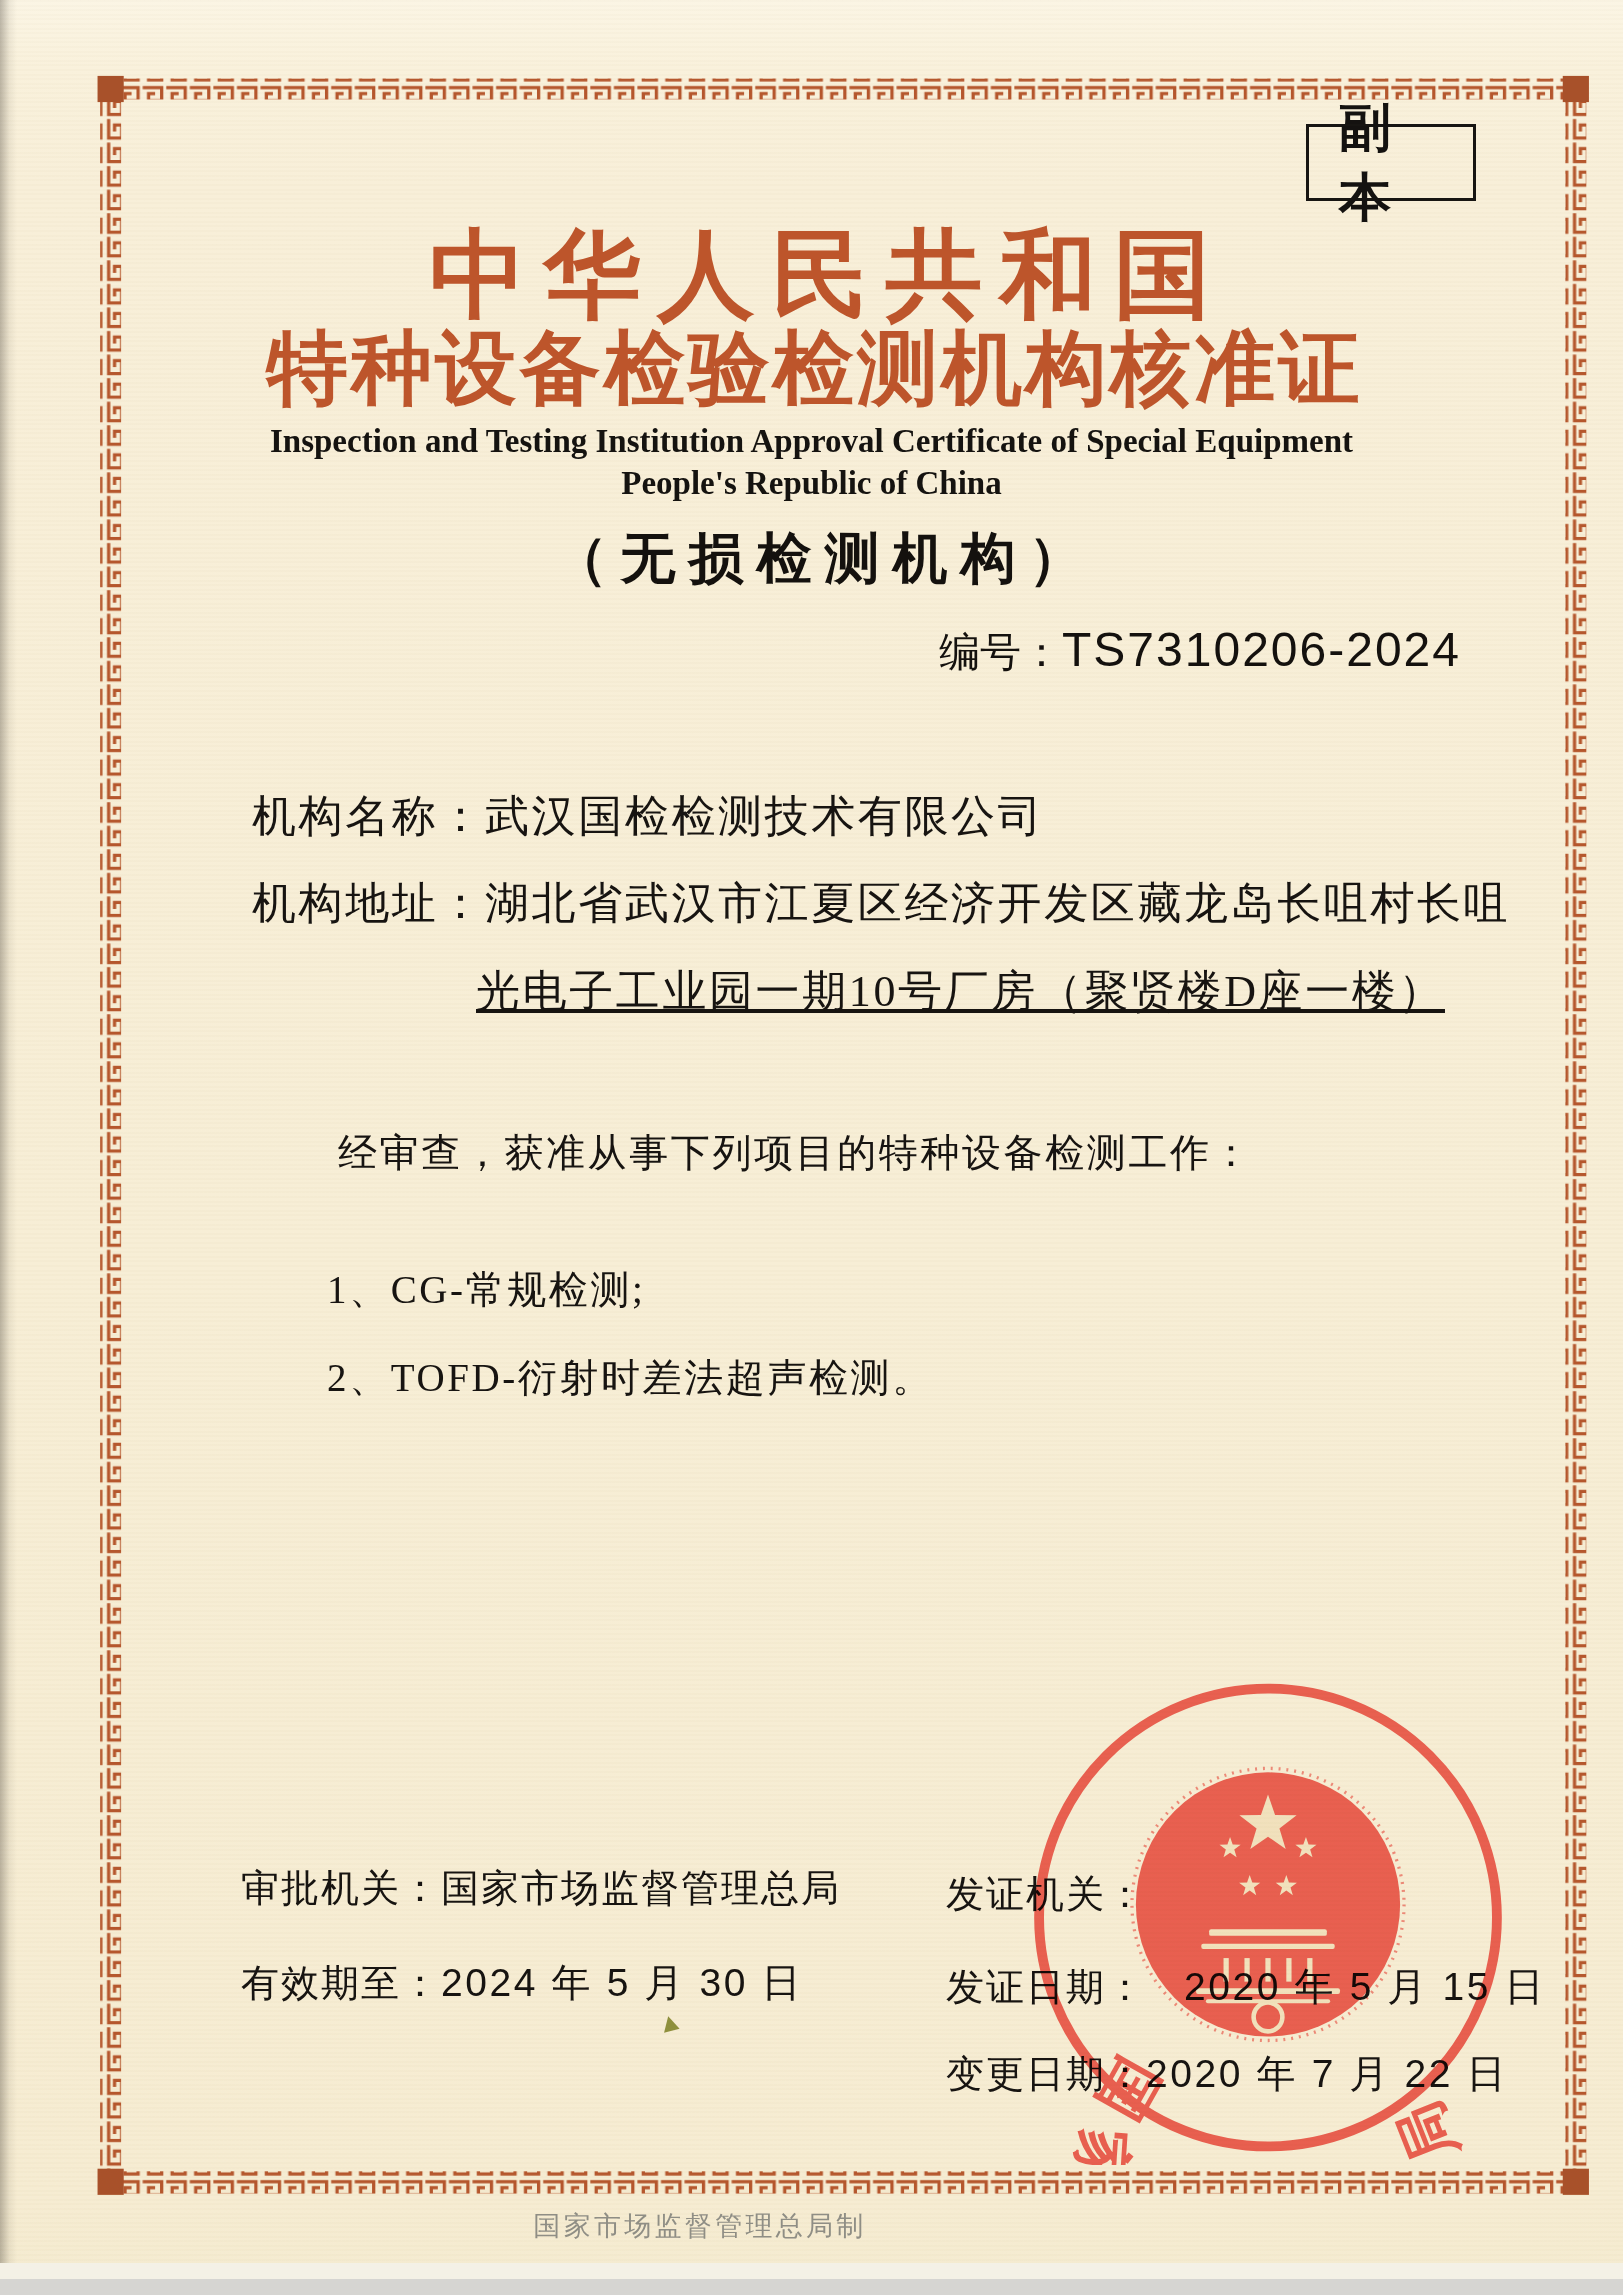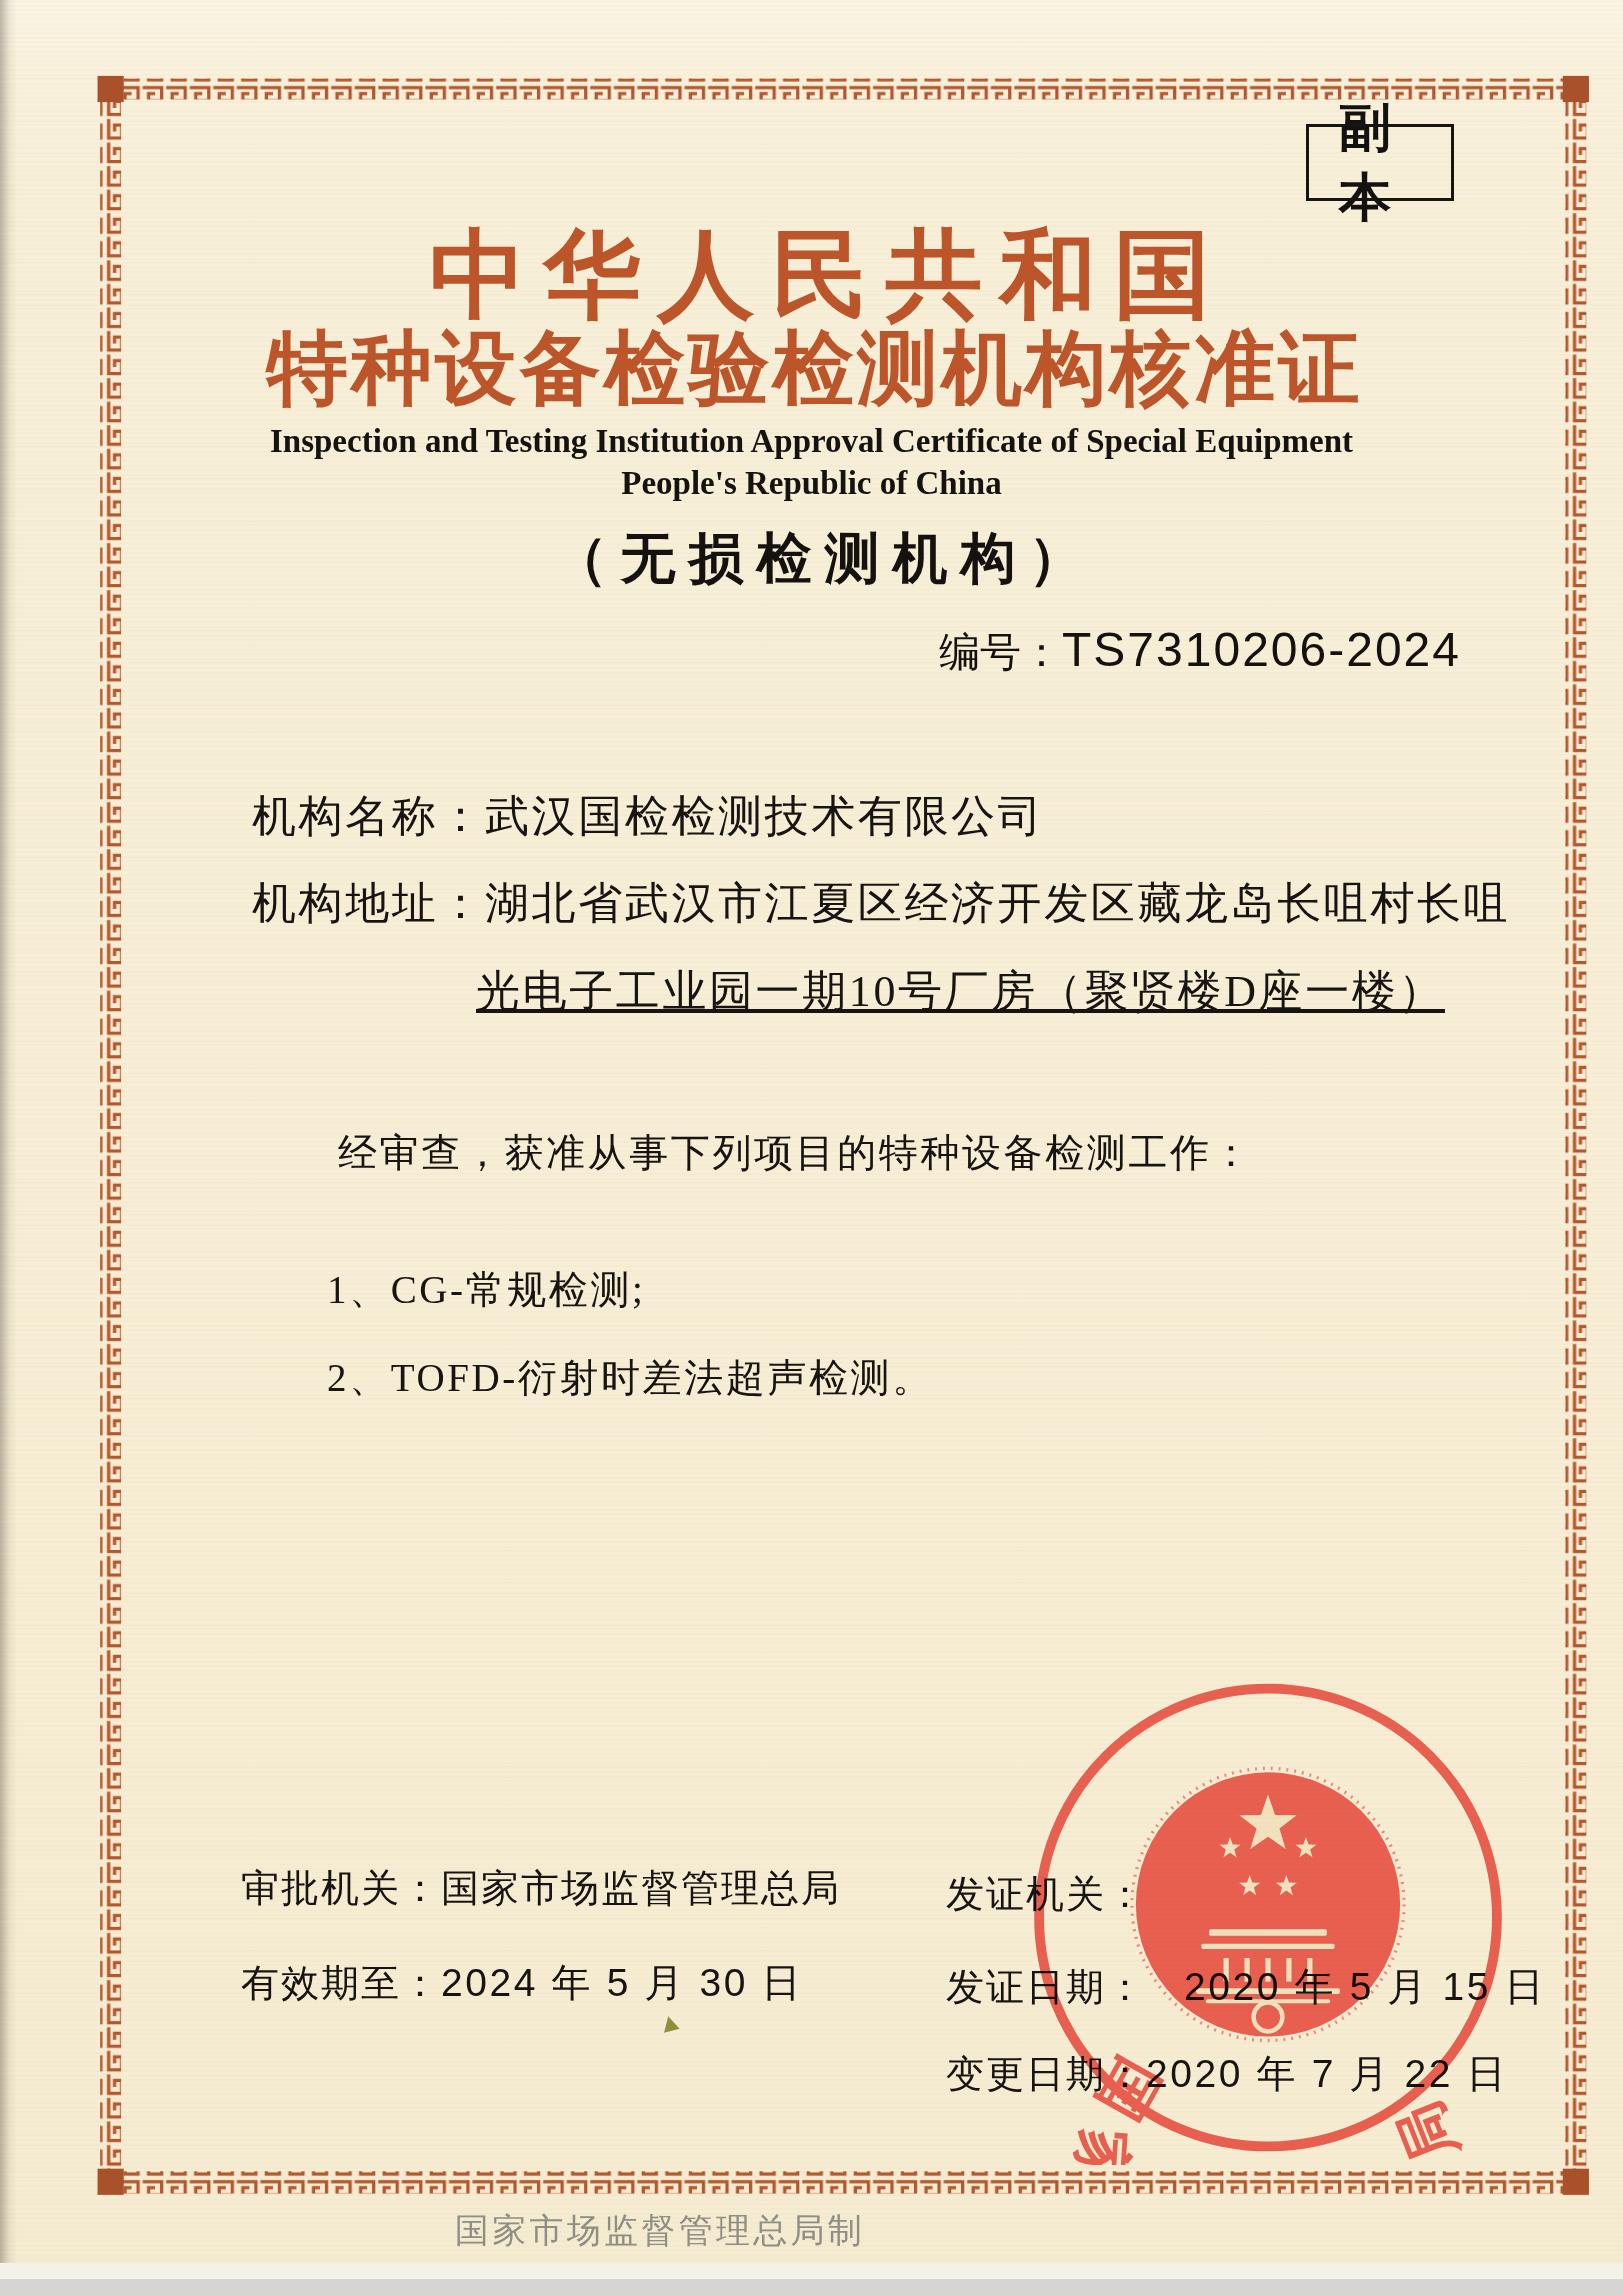--- a/index.html
+++ b/index.html
@@ -10,21 +10,21 @@
   }
   .texture{position:absolute;inset:0;pointer-events:none;
     background:repeating-linear-gradient(180deg,rgba(120,90,60,0.018) 0 2px,rgba(255,255,255,0.02) 2px 4.6px);}
   .abs{position:absolute;}
   
   .edge-left{left:0;top:0;width:17px;height:2295px;
     background:linear-gradient(90deg,rgba(70,64,56,0.35),rgba(70,64,56,0.08) 55%,rgba(70,64,56,0) 100%);}
   .edge-bottom-white{left:0;top:2263px;width:1623px;height:15.7px;background:#f4f1e6;}
   .edge-bottom-gray{left:0;top:2279px;width:1623px;height:16.4px;background:#d6d5d2;}
   
-  .copy-box{left:1306px;top:124px;width:148px;height:77px;border:3.9px solid #171512;
+  .copy-box{left:1306px;top:124px;width:170px;height:77px;border:3.9px solid #171512;
     display:flex;align-items:center;justify-content:center;box-sizing:border-box;}
   .copy-box span{font-size:52px;font-weight:700;letter-spacing:30px;padding-left:30px;color:#141210;}
   
   .t-center{left:0;width:1623px;text-align:center;}
   .cn-title1{top:211px;font-size:97px;font-weight:700;letter-spacing:17px;padding-left:17px;color:#bd552b;}
   .cn-title2{top:315px;font-size:81px;font-weight:700;letter-spacing:3.3px;padding-left:3.3px;color:#bd552b;}
   .en-title{font-family:"Liberation Serif",serif;font-weight:700;color:#151310;}
   .en1{top:423px;font-size:33px;}
   .en2{top:465px;font-size:33px;}
   .sub-title{top:522px;font-size:55px;font-weight:600;letter-spacing:13px;padding-left:13px;color:#14110e;}
@@ -41,21 +41,21 @@
   
   .field{font-family:"Liberation Serif",serif;font-size:38px;letter-spacing:2px;color:#171411;white-space:nowrap;}
   .field .dval{font-family:"Liberation Sans",sans-serif;font-size:39px;letter-spacing:2.6px;font-weight:500;}
   .approve{left:241px;top:1863px;}
   .valid{left:241px;top:1956px;}
   .issuer{left:946px;top:1869px;text-align:right;}
   .issue-date{left:946px;top:1960px;}
   .issue-date .dval{margin-left:38px;}
   .change-date{left:946px;top:2047px;}
   
-  .page-footer{top:2208px;left:0;width:1320px;text-align:center;font-size:34px;letter-spacing:3.3px;color:#8f8e85;}
+  .page-footer{top:2208px;left:0;width:1320px;text-align:center;font-size:27px;letter-spacing:3.3px;color:#8f8e85;padding-left:40px;}
   .green-mark{left:662px;top:2016px;width:0;height:0;border-left:8.5px solid transparent;
     border-right:8.5px solid transparent;border-bottom:15.7px solid #83852b;transform:rotate(-14deg);opacity:.9;}
   .border-svg{left:0;top:0;}
   .seal-svg{left:1026px;top:1674px;mix-blend-mode:multiply;opacity:.92;}
 </style>
 </head>
 <body>
 
 <div class="page">
   <div class="texture abs"></div>

